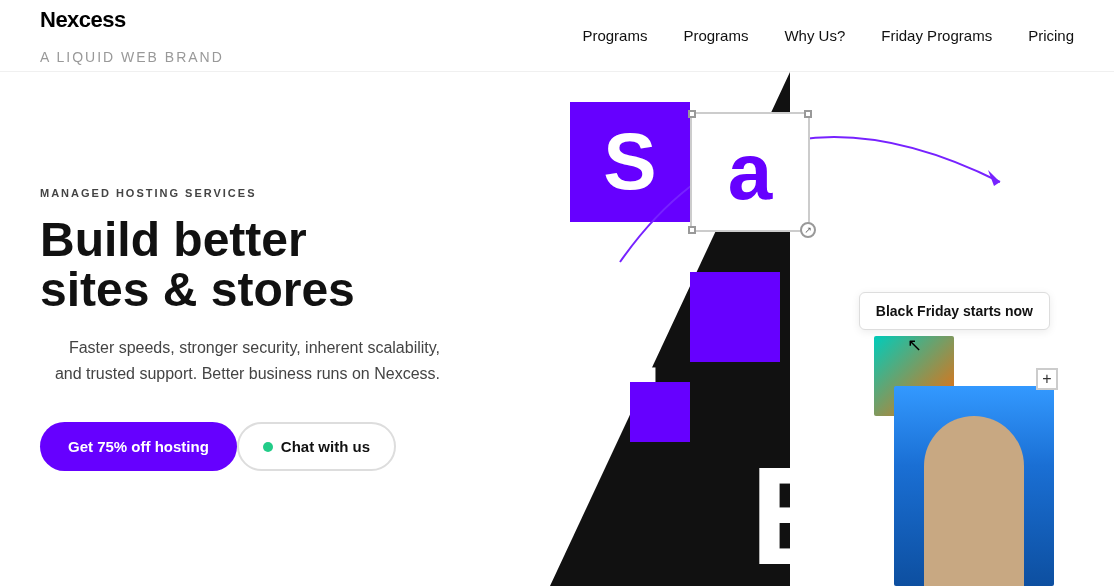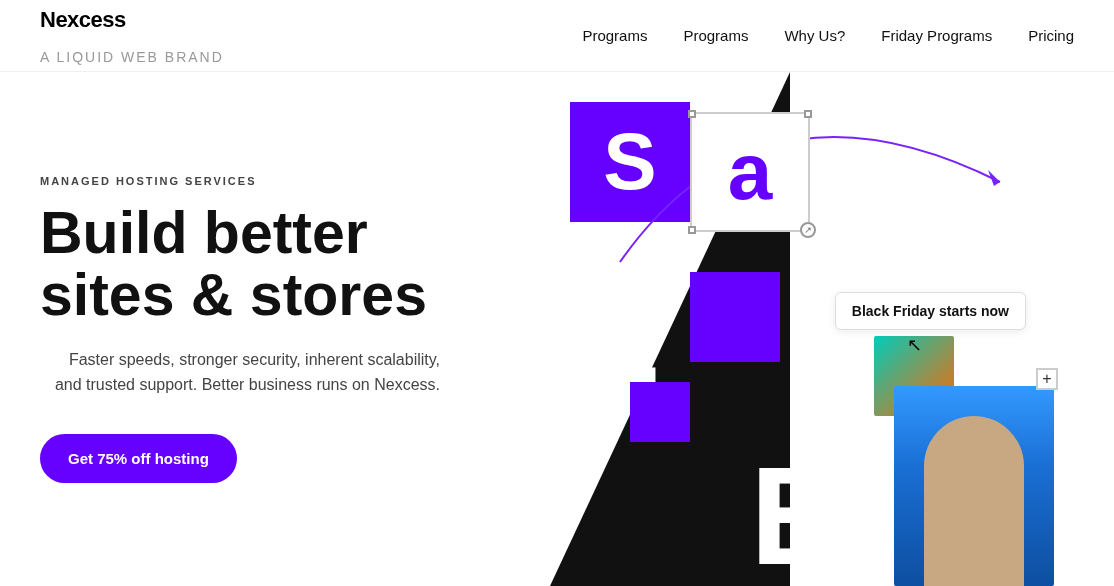--- a/index.html
+++ b/index.html
@@ -64,21 +64,21 @@
     }
     .eyebrow {
       font-size: 11px;
       font-weight: 700;
       letter-spacing: 2px;
       text-transform: uppercase;
       color: #444;
       margin-bottom: 16px;
     }
     .headline {
-      font-size: 59px;
+      font-size: 48px;
       font-weight: 800;
       line-height: 1.05;
       color: #111;
       margin-bottom: 20px;
     }
     .headline-underline {
       text-underline-offset: 4px;
     }
     .subheadline {
       font-size: 16px;
@@ -256,21 +256,21 @@
       width: 80px;
       height: 80px;
       background: linear-gradient(135deg, #00ccbb, #ff6600);
       z-index: 5;
       border-radius: 2px;
     }
 
     
     .tooltip-bf {
       position: absolute;
-      right: 88px;
+      right: 64px;
       top: 220px;
       background: #fff;
       border: 1.5px solid #ddd;
       border-radius: 6px;
       padding: 10px 16px;
       font-size: 14px;
       font-weight: 600;
       color: #111;
       z-index: 10;
       white-space: nowrap;
@@ -343,20 +343,24 @@
 <div class="main">
   <div class="left-content">
     <p class="eyebrow">MANAGED HOSTING SERVICES</p>
     <h1 class="headline">
       <span>Build better</span><br>
       <span class="headline-underline">sites &amp; stores</span>
     </h1>
     <p class="subheadline">Faster speeds, stronger security, inherent scalability, and trusted support. Better business runs on Nexcess.</p>
     <div class="cta-row">
       <button class="btn-primary">Get 75% off hosting</button>
+      <button class="btn-chat">
+        <span class="chat-dot"></span>
+        <span>Chat with us</span>
+      </button>
     </div>
   </div>
 
   <div class="right-visual">
 
     <div class="diagonal-shape"></div>
 
     <svg class="arrow-svg" width="400" height="200" viewBox="0 0 400 200">
       <path d="M 10 160 Q 150 -40 390 80" stroke="#7722ff" stroke-width="2" fill="none"></path>
       <polygon points="390,80 378,68 384,84" fill="#7722ff"></polygon>

